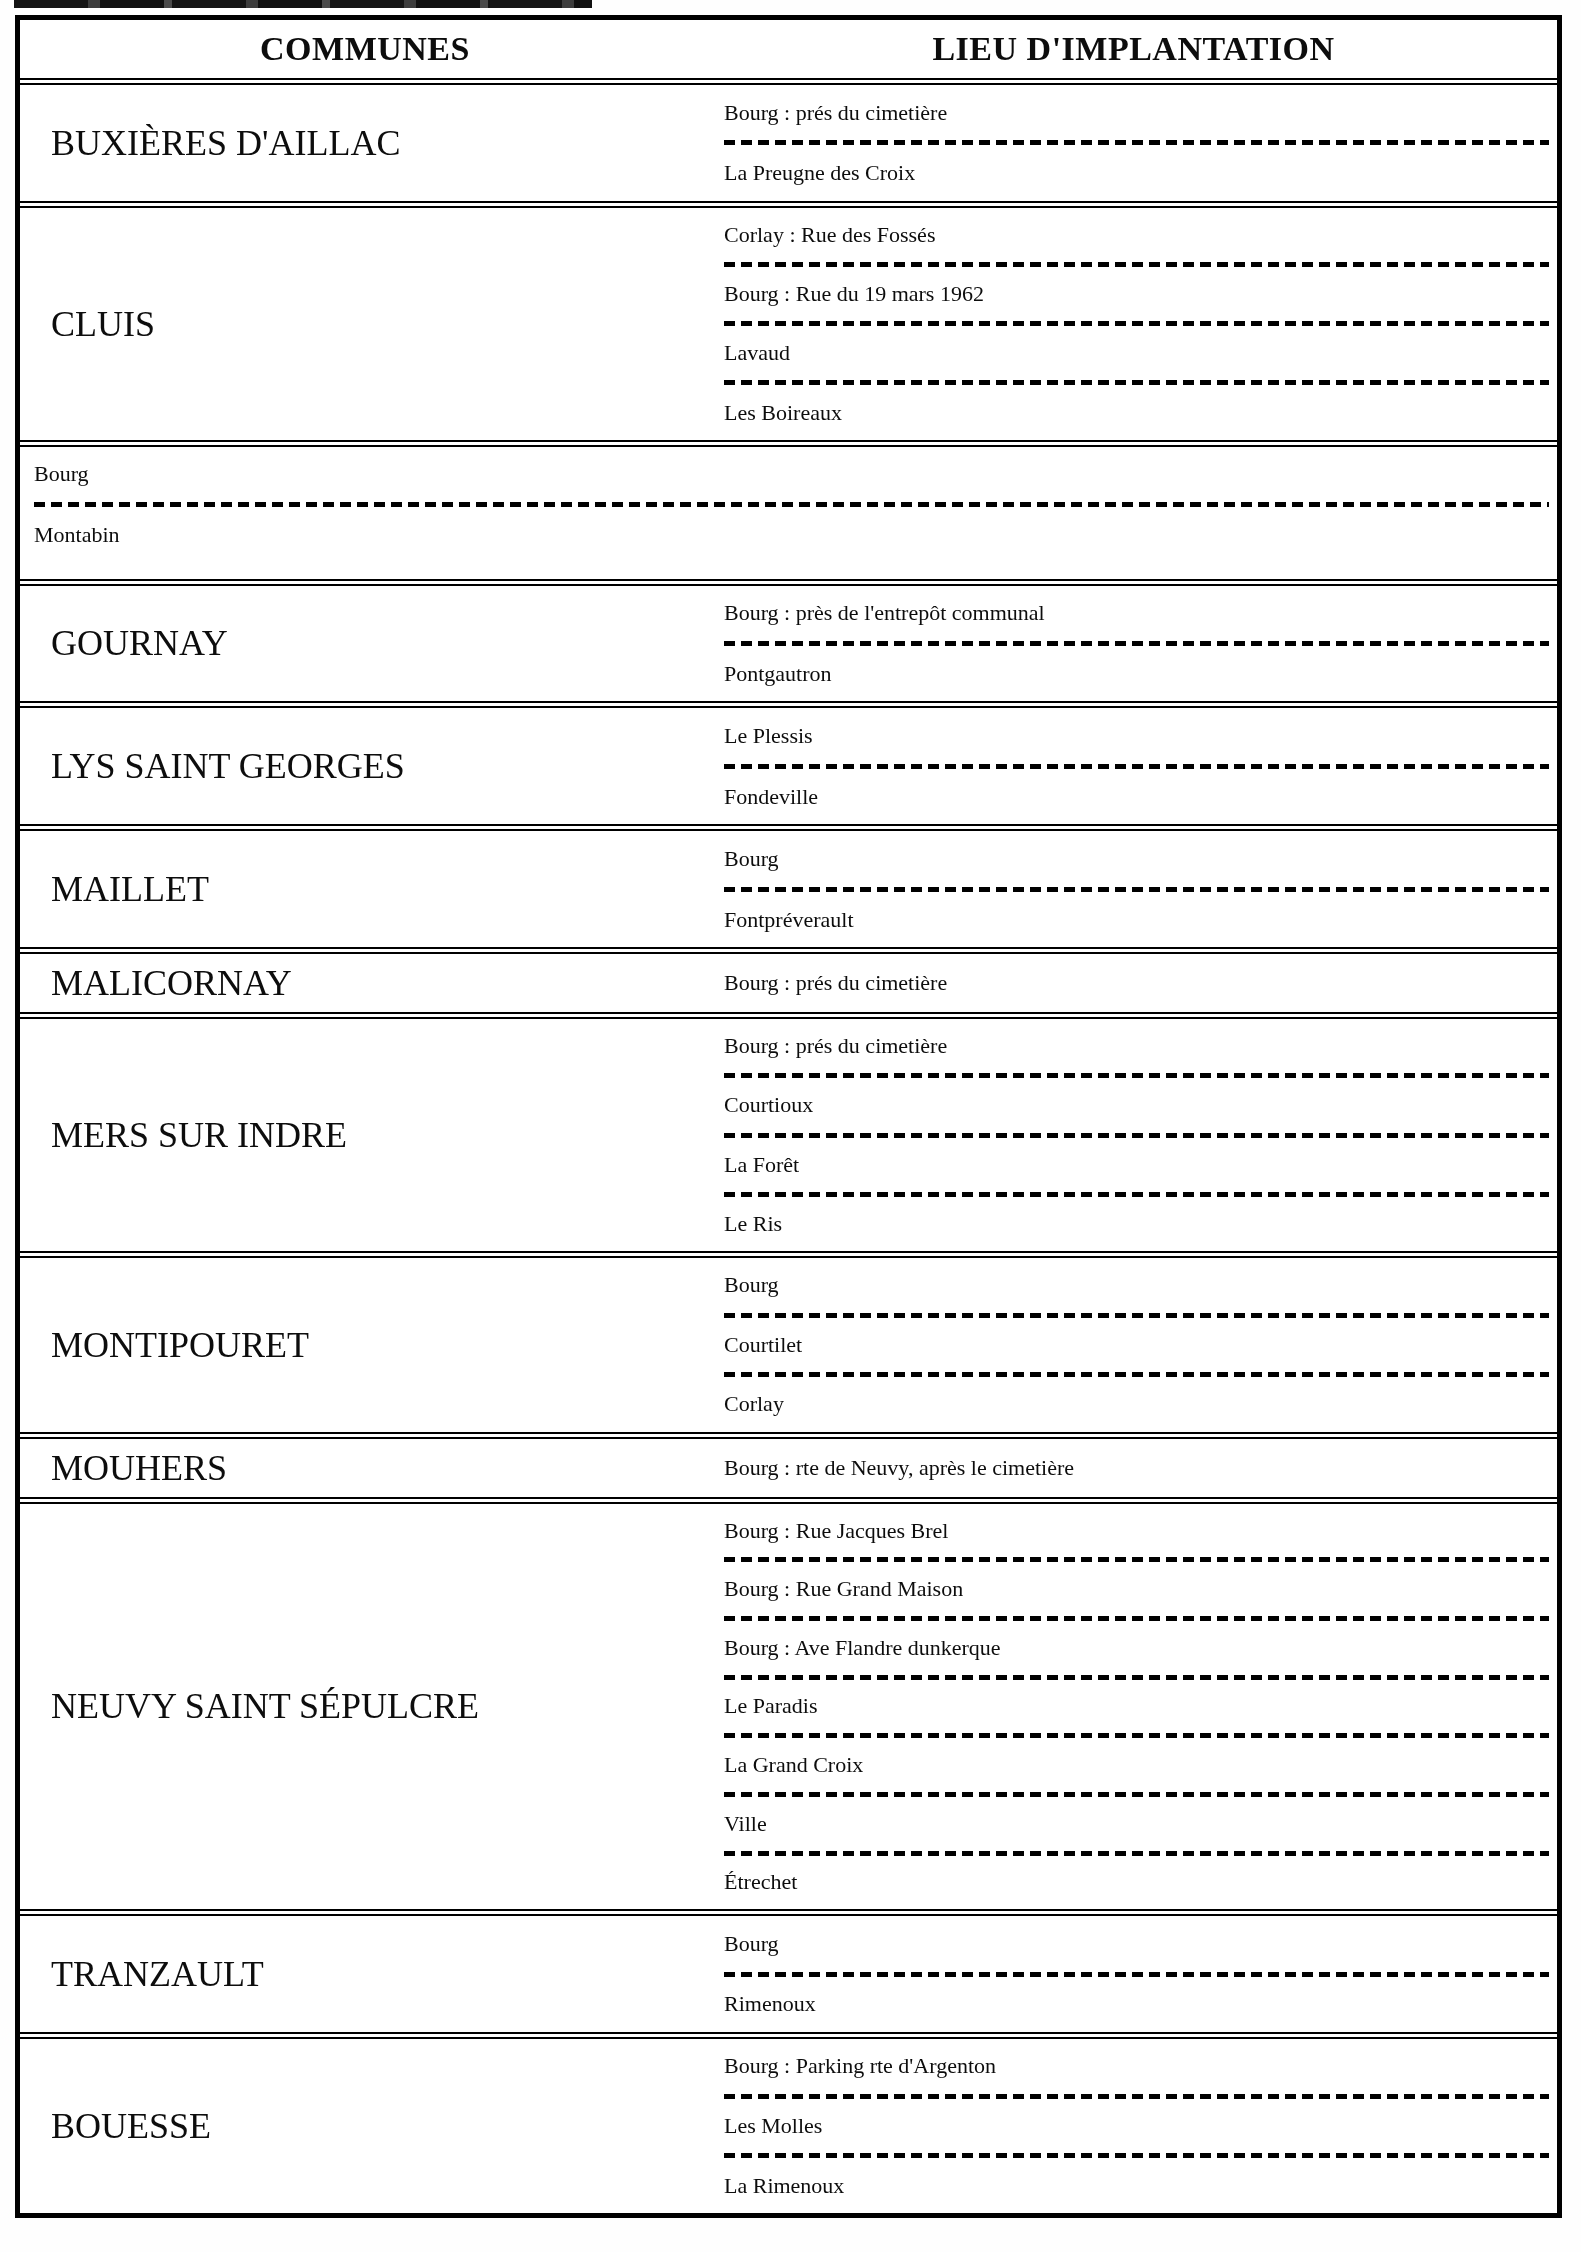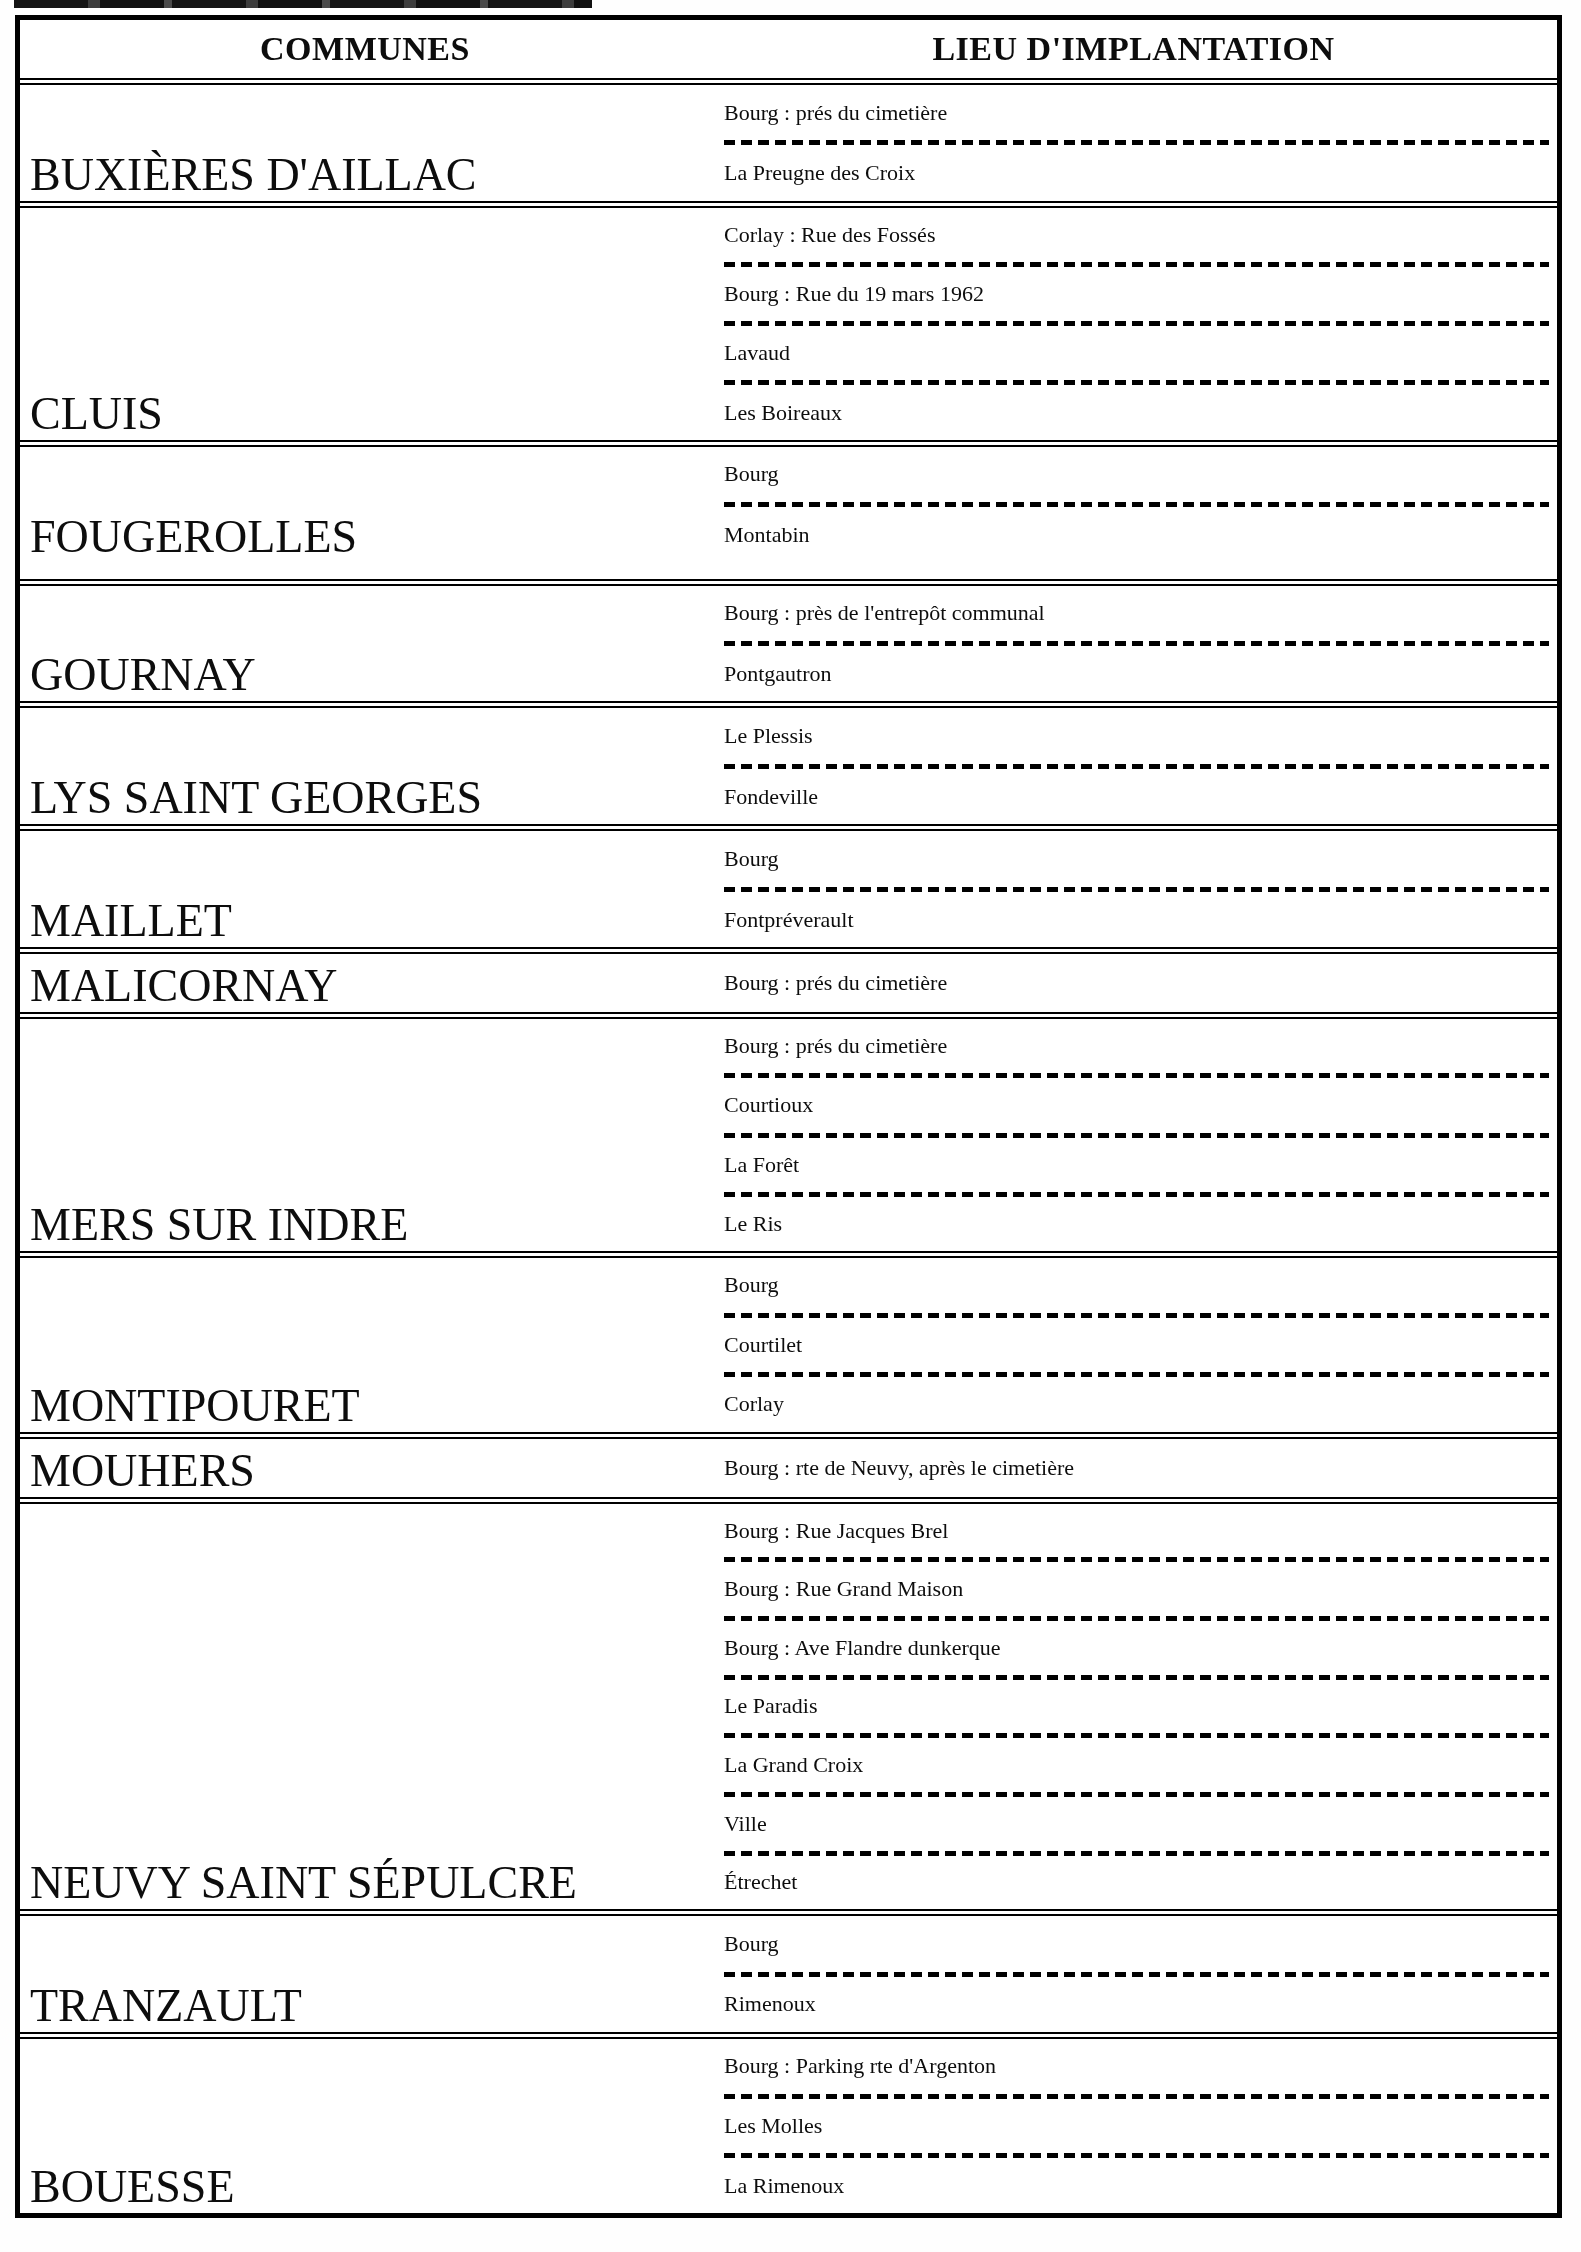--- a/index.html
+++ b/index.html
@@ -58,23 +58,23 @@
     align-items: stretch;
     flex-basis: 0;
     min-height: 0;
   }
   .group + .group { border-top: 7px double #000; }
   .commune-cell {
     width: 690px;
     flex: none;
     box-sizing: border-box;
     display: flex;
-    align-items: flex-end;
-    padding-left: 10px;
-    font-size: 46px;
+    align-items: center;
+    padding-left: 31px;
+    font-size: 36px;
   }
   .lieux-cell {
     flex: 1;
     min-width: 0;
     display: flex;
     flex-direction: column;
   }
   .loc-row {
     flex: 1;
     display: flex;
@@ -121,23 +121,20 @@
             <div class="loc-row">Corlay : Rue des Fossés</div>
             <div class="dash-sep"></div>
             <div class="loc-row">Bourg : Rue du 19 mars 1962</div>
             <div class="dash-sep"></div>
             <div class="loc-row">Lavaud</div>
             <div class="dash-sep"></div>
             <div class="loc-row">Les Boireaux</div>
           </div>
     </div>
         <div class="group" style="flex-grow: 2;">
-      <div class="commune-cell">
-        <span>FOUGEROLLES</span>
-      </div>
       <div class="lieux-cell">
             <div class="loc-row">Bourg</div>
             <div class="dash-sep"></div>
             <div class="loc-row">Montabin</div>
           </div>
     </div>
         <div class="group" style="flex-grow: 2; margin-top: 16px;">
       <div class="commune-cell">
         <span>GOURNAY</span>
       </div>

